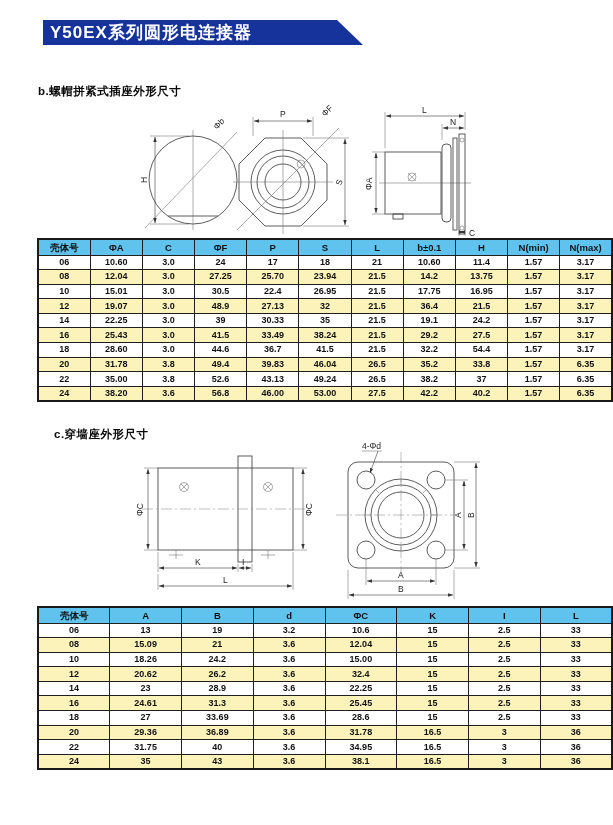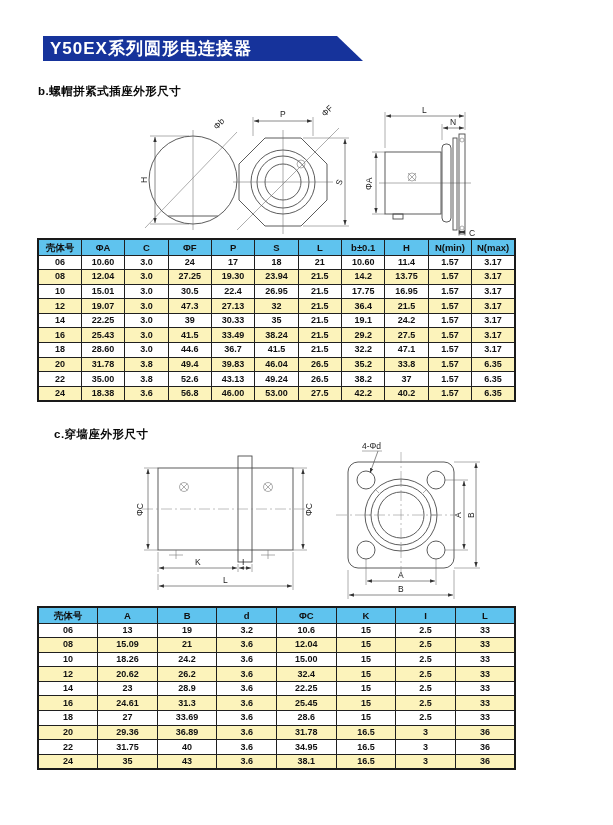--- a/index.html
+++ b/index.html
@@ -1,33 +1,33 @@
 <!DOCTYPE html>
 <html><head>
 <meta charset="utf-8">
 <style>
   html,body{margin:0;padding:0;}
   body{width:613px;height:825px;background:#ffffff;position:relative;overflow:hidden;
        font-family:"Liberation Sans","DejaVu Sans",sans-serif;color:#111;}
-  .banner{position:absolute;left:43px;top:36px;width:320px;height:25px;background:#16339b;
+  .banner{position:absolute;left:43px;top:20px;width:320px;height:25px;background:#16339b;
           clip-path:polygon(0 0,calc(100% - 26px) 0,100% 100%,0 100%);
           color:#fff;font-weight:bold;font-size:17px;line-height:25px;padding-left:7px;
           box-sizing:border-box;letter-spacing:1px;white-space:nowrap;}
   .section-heading{position:absolute;font-weight:bold;font-size:11.5px;color:#0a0a0a;letter-spacing:.5px;}
   #heading-b{left:38px;top:84px;}
   #heading-c{left:54px;top:427px;}
   svg.drawing{position:absolute;}
   #drawing-b{left:133px;top:100px;}
   #drawing-c{left:118px;top:440px;}
   .ln{stroke:#4a4a4a;fill:none;stroke-width:.9;}
   .thin{stroke:#6a6a6a;fill:none;stroke-width:.55;}
   .cl{stroke:#8a8a8a;fill:none;stroke-width:.55;stroke-dasharray:11 3 2 3;}
   .dim{stroke:#4a4a4a;fill:none;stroke-width:.65;}
   svg text{font-size:8.5px;fill:#222;font-family:"Liberation Sans",sans-serif;}
-  table.spec{position:absolute;left:37px;width:479px;border-collapse:collapse;table-layout:fixed;
+  table.spec{position:absolute;left:37px;width:576px;border-collapse:collapse;table-layout:fixed;
              border:2px solid #1a1a1a;}
   #table-b{top:238px;}
   #table-c{top:606px;}
   table.spec th,table.spec td{border:1px solid #1f1f1f;text-align:center;vertical-align:middle;
              padding:0;height:13.6px;font-weight:bold;font-size:9px;line-height:1;color:#111;}
   table.spec th{background:#5fc3ee;font-size:9.5px;height:14.5px;}
   table.spec tr.alt td{background:#fcf3bb;}
 </style>
 </head>
 <body>
@@ -129,21 +129,21 @@
         <td>10.60</td>
         <td>11.4</td>
         <td>1.57</td>
         <td>3.17</td>
       </tr>
       <tr class="alt">
         <td>08</td>
         <td>12.04</td>
         <td>3.0</td>
         <td>27.25</td>
-        <td>19.30</td>
+        <td>25.70</td>
         <td>23.94</td>
         <td>21.5</td>
         <td>14.2</td>
         <td>13.75</td>
         <td>1.57</td>
         <td>3.17</td>
       </tr>
       <tr>
         <td>10</td>
         <td>15.01</td>
@@ -154,21 +154,21 @@
         <td>21.5</td>
         <td>17.75</td>
         <td>16.95</td>
         <td>1.57</td>
         <td>3.17</td>
       </tr>
       <tr class="alt">
         <td>12</td>
         <td>19.07</td>
         <td>3.0</td>
-        <td>47.3</td>
+        <td>48.9</td>
         <td>27.13</td>
         <td>32</td>
         <td>21.5</td>
         <td>36.4</td>
         <td>21.5</td>
         <td>1.57</td>
         <td>3.17</td>
       </tr>
       <tr>
         <td>14</td>
@@ -198,21 +198,21 @@
       </tr>
       <tr>
         <td>18</td>
         <td>28.60</td>
         <td>3.0</td>
         <td>44.6</td>
         <td>36.7</td>
         <td>41.5</td>
         <td>21.5</td>
         <td>32.2</td>
-        <td>47.1</td>
+        <td>54.4</td>
         <td>1.57</td>
         <td>3.17</td>
       </tr>
       <tr class="alt">
         <td>20</td>
         <td>31.78</td>
         <td>3.8</td>
         <td>49.4</td>
         <td>39.83</td>
         <td>46.04</td>
@@ -230,21 +230,21 @@
         <td>43.13</td>
         <td>49.24</td>
         <td>26.5</td>
         <td>38.2</td>
         <td>37</td>
         <td>1.57</td>
         <td>6.35</td>
       </tr>
       <tr class="alt">
         <td>24</td>
-        <td>18.38</td>
+        <td>38.20</td>
         <td>3.6</td>
         <td>56.8</td>
         <td>46.00</td>
         <td>53.00</td>
         <td>27.5</td>
         <td>42.2</td>
         <td>40.2</td>
         <td>1.57</td>
         <td>6.35</td>
       </tr>

